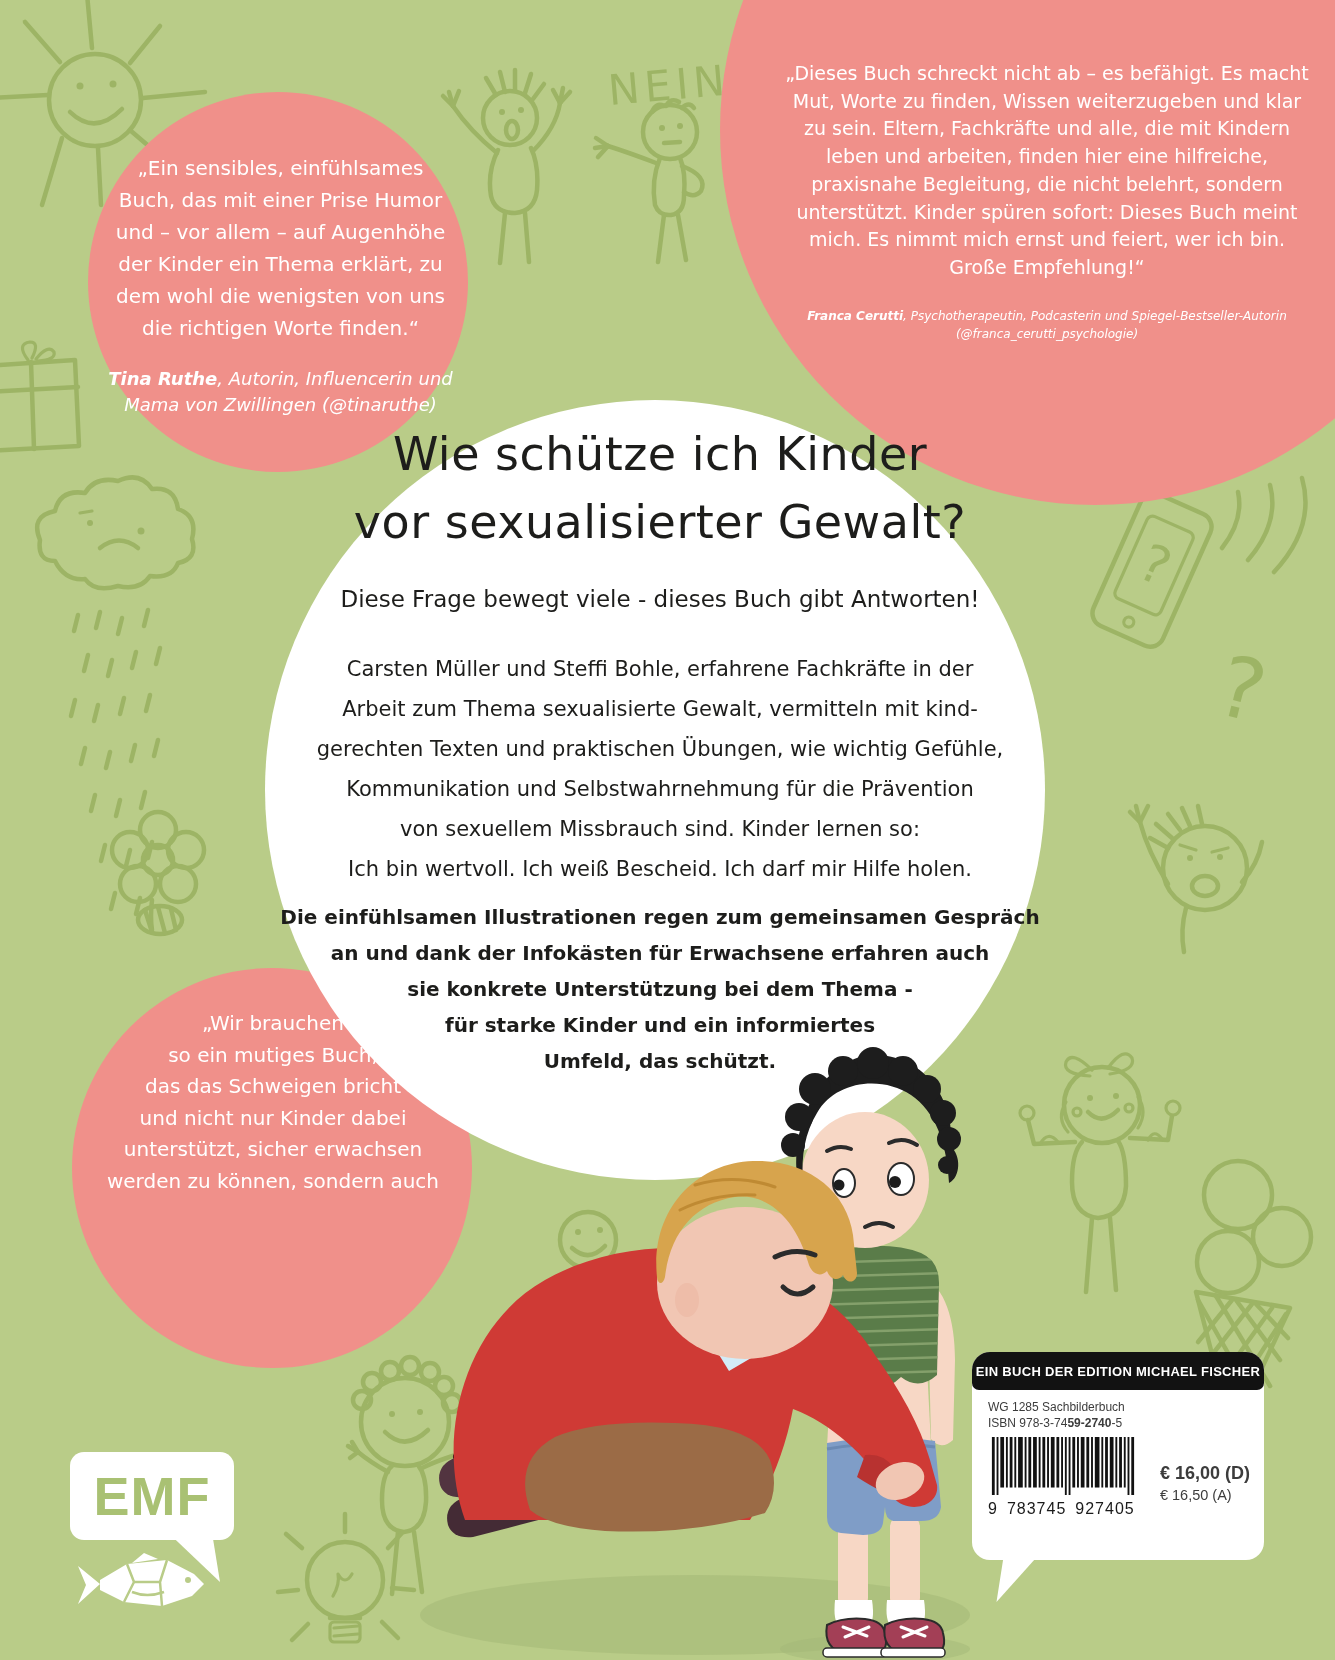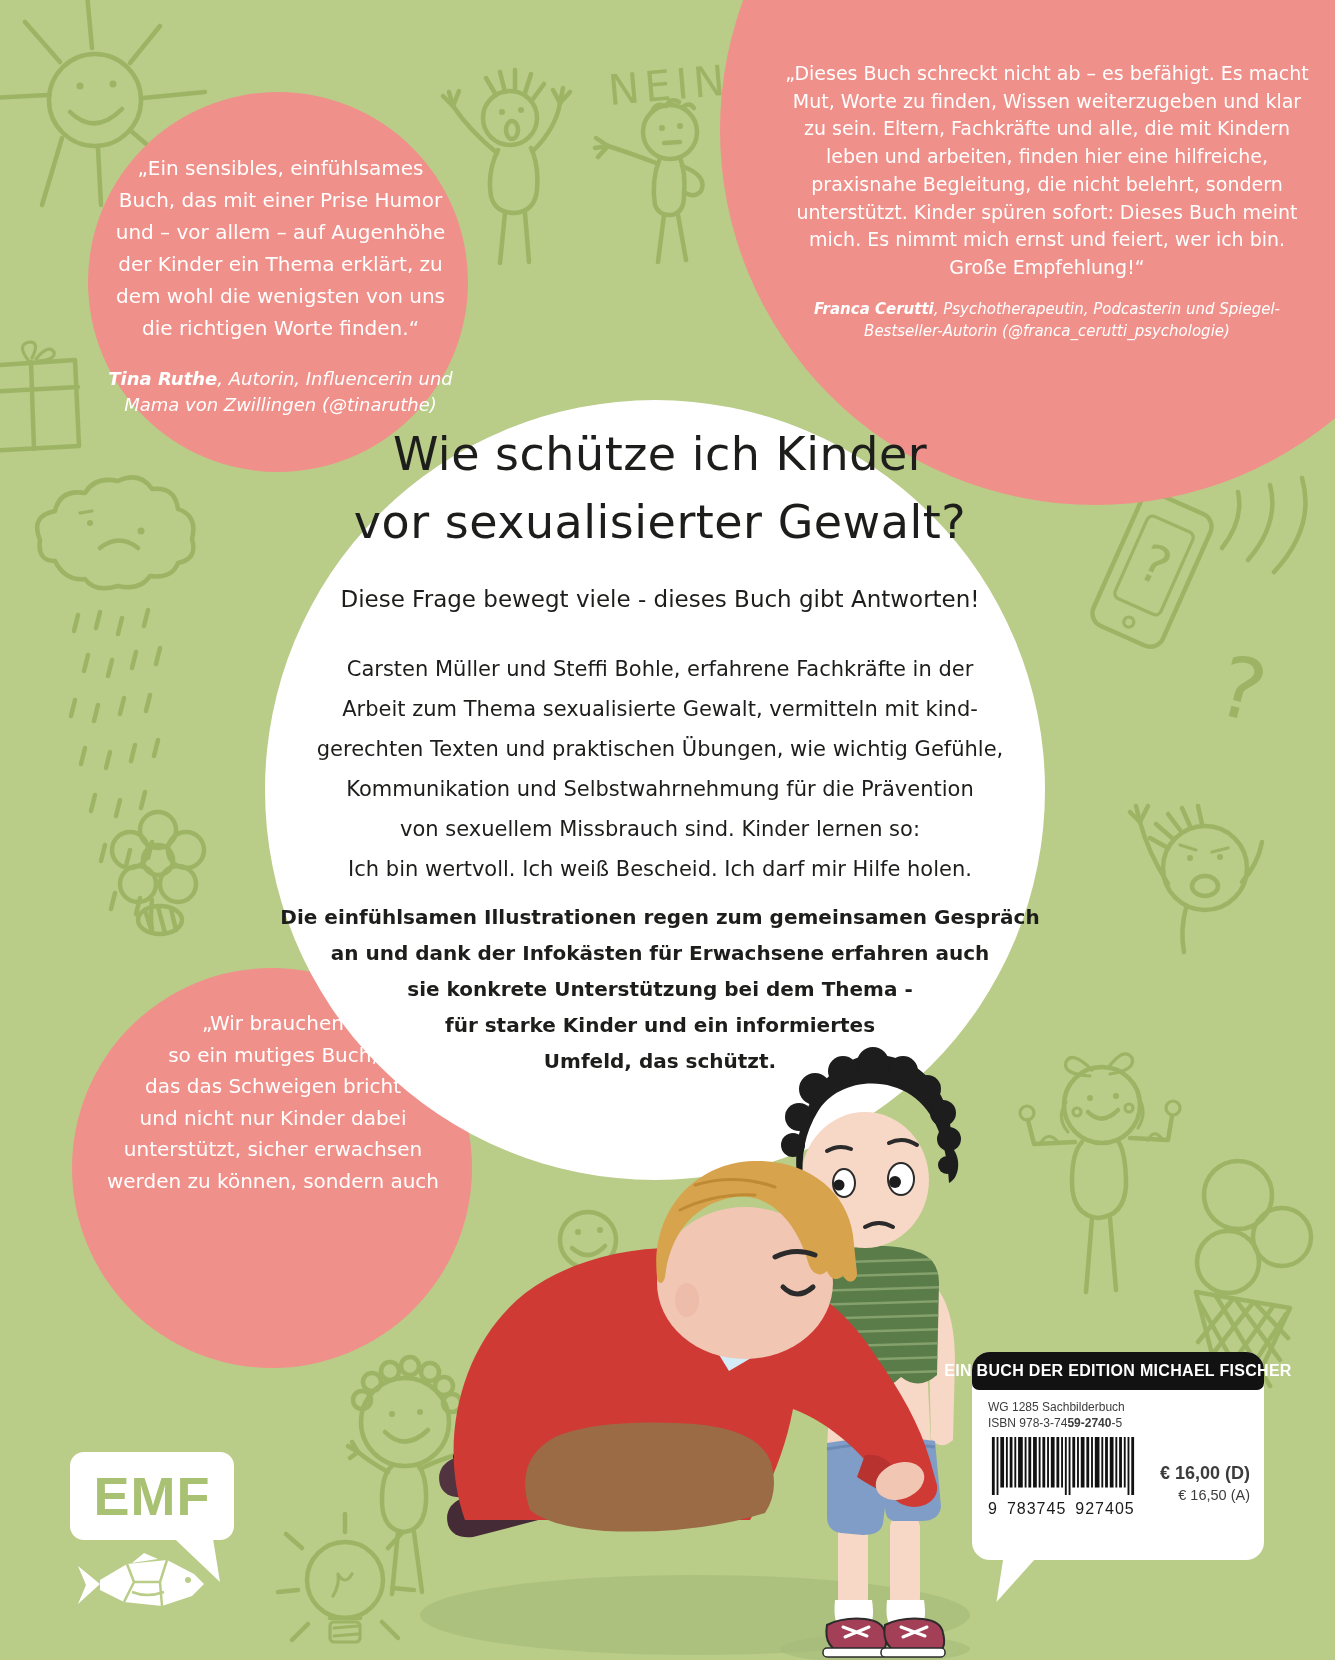--- a/index.html
+++ b/index.html
@@ -12,45 +12,45 @@
   .pink{background:#f0908a;}
   .white{background:#ffffff;}
   .quote{position:absolute;z-index:3;color:#ffffff;text-align:center;
          font-family:"DejaVu Sans",sans-serif;}
   .quote .qtext{font-weight:400;}
   .quote .qauthor{font-style:italic;margin-top:20px;}
   .quote .qauthor b{font-style:italic;}
   .q-tl{left:108px;top:152px;width:345px;font-size:20px;line-height:1.6;}
   .q-tl .qauthor{font-size:18px;line-height:1.45;margin-top:22px;}
   .q-tr{left:782px;top:60px;width:530px;font-size:19px;line-height:1.46;}
-  .q-tr .qauthor{font-size:15px;line-height:1.5;margin-top:16px;}
+  .q-tr .qauthor{font-size:12px;line-height:1.5;margin-top:25px;}
   .q-bl{left:88px;top:1008px;width:370px;font-size:20px;line-height:1.58;}
   .q-bl .qauthor{font-size:18px;line-height:1.5;margin-top:20px;}
   
   .center-text{position:absolute;left:248px;top:420px;width:824px;z-index:3;text-align:center;
                color:#1d1d1b;font-family:"DejaVu Sans",sans-serif;}
   .title{font-size:46px;line-height:1.48;font-weight:400;letter-spacing:0.5px;}
   .lead{margin-top:30px;font-size:23px;}
   .para1{margin-top:38px;font-size:21px;line-height:1.9;}
   .para2{margin-top:9px;font-size:20px;line-height:1.8;font-weight:bold;}
   
   .pub-bubble{position:absolute;left:972px;top:1352px;width:292px;height:208px;background:#fff;
               border-radius:18px;z-index:5;box-sizing:border-box;}
   .pub-tail{position:absolute;left:992px;top:1552px;width:56px;height:52px;background:#fff;z-index:5;
             clip-path:polygon(8% 96%,22% 0,88% 0);}
   .pub-bar{height:38px;background:#121212;border-radius:18px 18px 7px 7px;color:#fff;
-           display:flex;align-items:center;justify-content:center;font-size:16px;font-weight:bold;
+           display:flex;align-items:center;justify-content:center;font-size:13px;font-weight:bold;
            letter-spacing:0.3px;white-space:nowrap;}
   .pub-content{padding:9px 14px 0 16px;color:#3c3c3c;}
   .pub-line{font-size:12px;line-height:1.35;}
   .pub-row{display:flex;align-items:flex-end;margin-top:6px;}
   .barcode-wrap{width:156px;}
   .barcode-digits{display:flex;justify-content:flex-start;gap:9px;font-size:16px;color:#1a1a1a;
                   margin-top:1px;letter-spacing:1px;}
-  .price-block{margin-left:auto;text-align:right;padding-bottom:14px;}
+  .price-block{margin-left:auto;text-align:left;padding-bottom:14px;}
   .price-de{font-size:18px;font-weight:bold;line-height:1.3;white-space:nowrap;}
   .price-at{font-size:14.5px;line-height:1.3;white-space:nowrap;}
   
   .emf-bubble{position:absolute;left:70px;top:1452px;width:164px;height:88px;background:#fff;
               border-radius:14px;z-index:5;display:flex;align-items:center;justify-content:center;}
   .emf-text{color:#a9c173;font-size:54px;font-weight:bold;letter-spacing:1px;
             font-family:"Liberation Sans",sans-serif;}
   .emf-tail{position:absolute;left:158px;top:1536px;width:62px;height:46px;background:#fff;z-index:5;
             clip-path:polygon(22% 0,88% 0,100% 100%);}
   .emf-fish{position:absolute;left:72px;top:1552px;z-index:5;}

